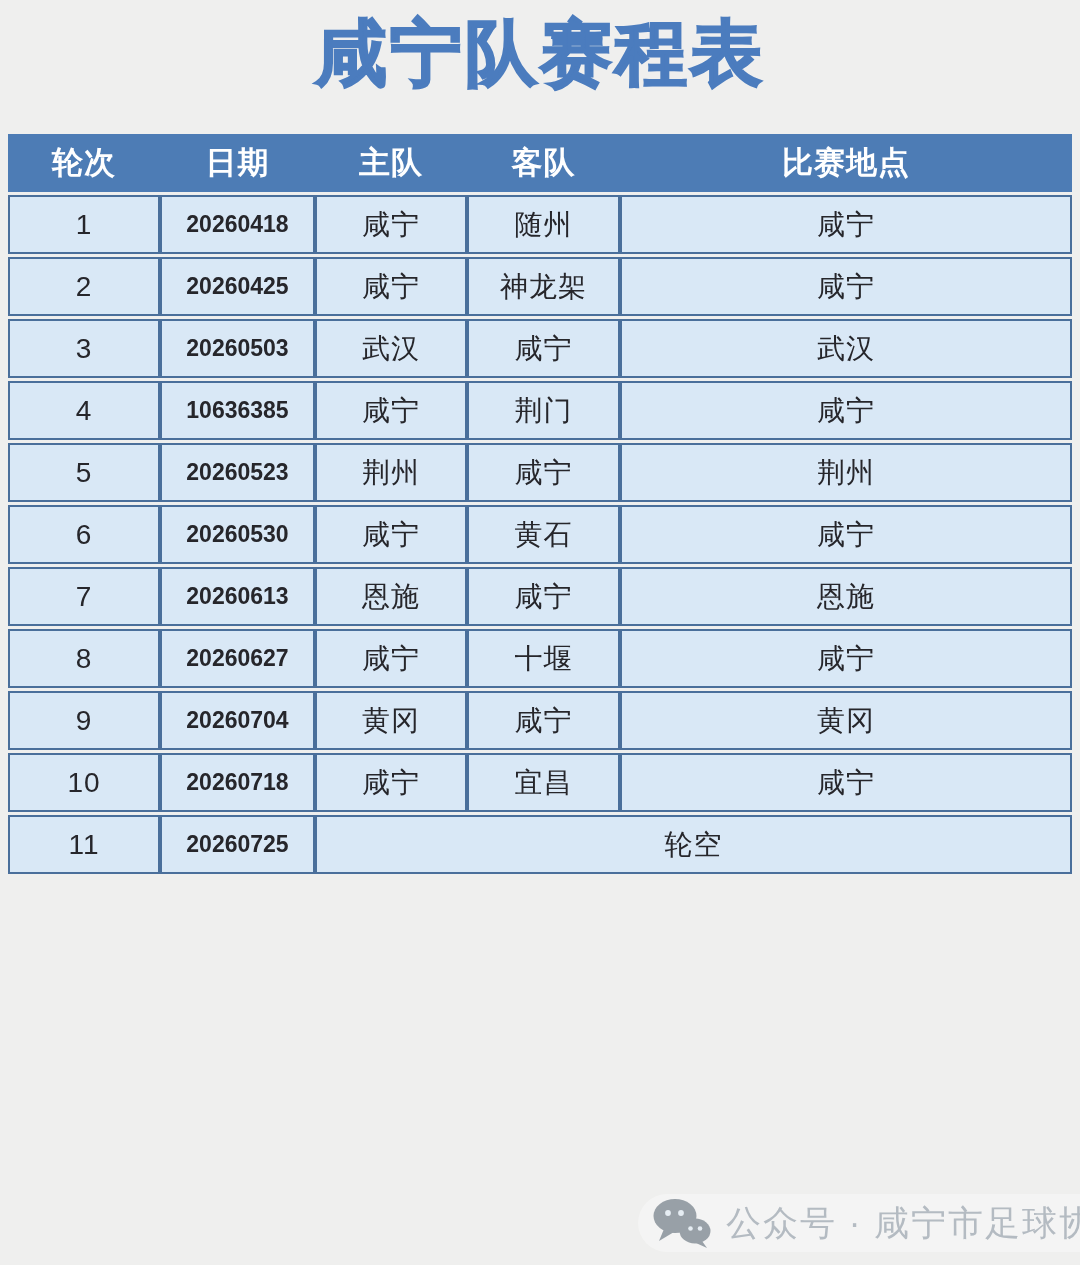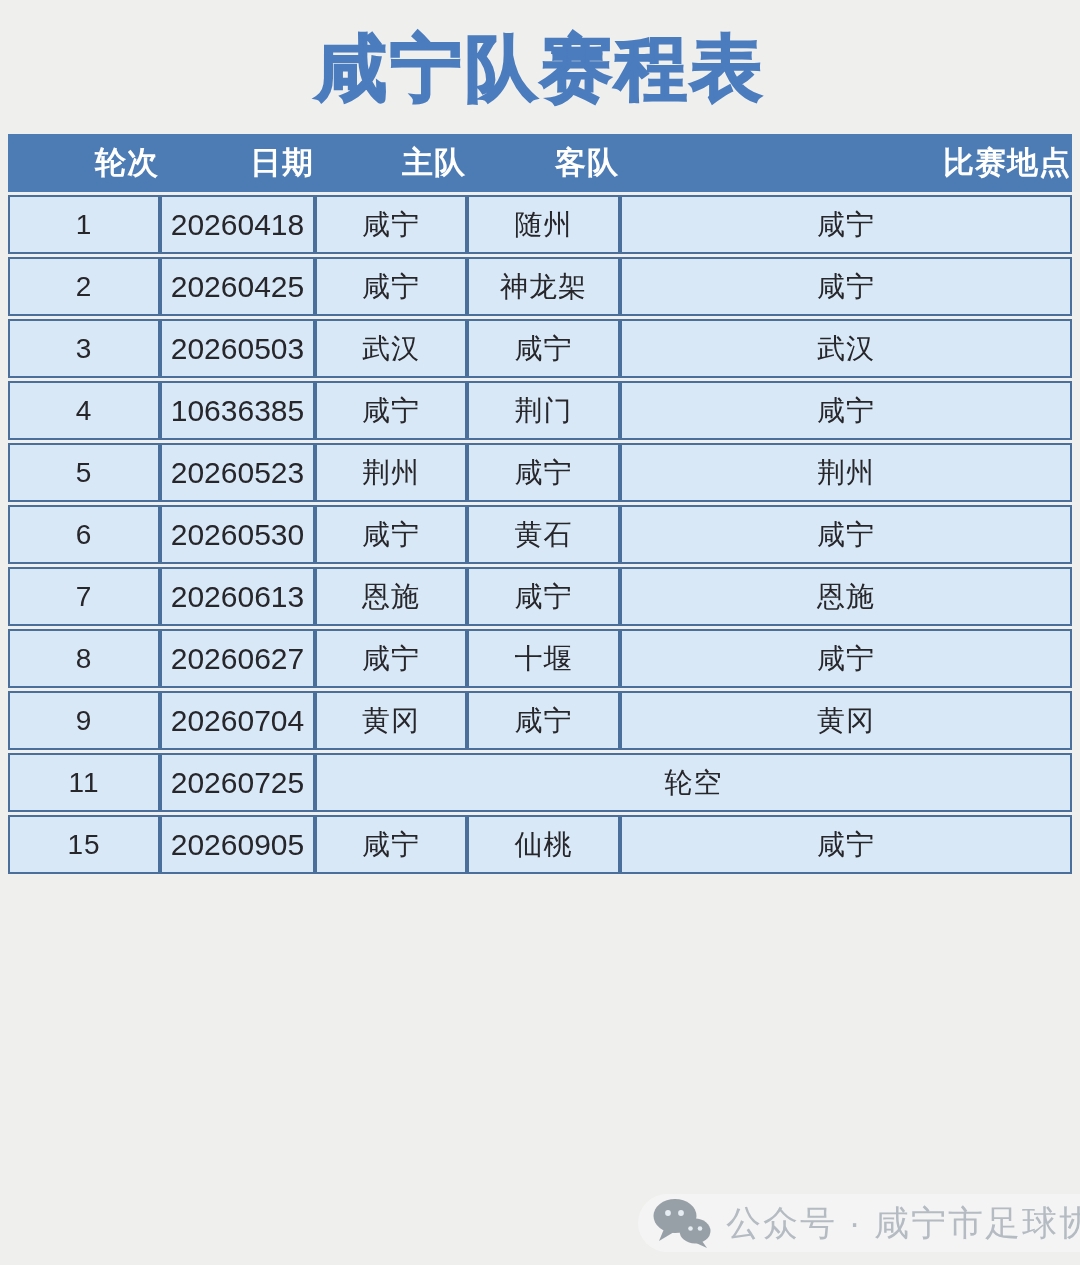--- a/index.html
+++ b/index.html
@@ -18,21 +18,21 @@
     width: 1080px;
     height: 1265px;
     background: var(--page-bg);
     font-family: "Liberation Sans", "DejaVu Sans", sans-serif;
     position: relative;
     overflow: hidden;
   }
   .title-wrap {
     height: 131px;
     display: flex;
-    align-items: center;
+    align-items: flex-start;
     justify-content: center;
     padding-top: 6px;
   }
   .page-title {
     font-size: 72px;
     font-weight: 900;
     color: var(--title-color);
     letter-spacing: 3px;
     -webkit-text-stroke: 2px var(--title-color);
   }
@@ -47,36 +47,36 @@
   col.c-date  { width: 155px; }
   col.c-home  { width: 152px; }
   col.c-away  { width: 153px; }
   col.c-venue { width: 452px; }
   th {
     background: var(--header-bg);
     color: #ffffff;
     font-size: 31px;
     font-weight: bold;
     height: 58px;
-    text-align: right;
+    text-align: center;
     vertical-align: middle;
     border: none;
     letter-spacing: 1px;
   }
   td {
     background: var(--cell-bg);
     border: 2px solid var(--border-color);
     height: 59px;
     text-align: center;
     vertical-align: middle;
     font-size: 28px;
     color: var(--cell-text);
     letter-spacing: 1px;
   }
-  td.date { font-size: 30px; letter-spacing: 0; }
+  td.date { font-size: 23px; letter-spacing: 0; font-weight: bold; }
   .watermark {
     position: absolute;
     top: 1194px;
     left: 638px;
     height: 58px;
     display: flex;
     align-items: center;
     gap: 14px;
     padding: 0 14px;
     background: rgba(255, 255, 255, 0.35);
@@ -174,30 +174,30 @@
       <td>咸宁</td>
     </tr>
     <tr>
       <td>9</td>
       <td class="date">20260704</td>
       <td>黄冈</td>
       <td>咸宁</td>
       <td>黄冈</td>
     </tr>
     <tr>
+      <td>10</td>
+      <td class="date">20260718</td>
+      <td>咸宁</td>
+      <td>宜昌</td>
+      <td>咸宁</td>
+    </tr>
+    <tr>
       <td>11</td>
       <td class="date">20260725</td>
       <td colspan="3">轮空</td>
-    </tr>
-    <tr>
-      <td>15</td>
-      <td class="date">20260905</td>
-      <td>咸宁</td>
-      <td>仙桃</td>
-      <td>咸宁</td>
     </tr>
   </tbody>
 </table>
 
 <div class="watermark">
   <span>
     <svg class="wechat-icon" width="60" height="50" viewBox="0 0 60 50" xmlns="http://www.w3.org/2000/svg">
       <g fill="#98a0a7">
         <ellipse cx="23" cy="18" rx="21.5" ry="17"></ellipse>
         <path d="M12 31 L7 43 L22 34 Z"></path>

